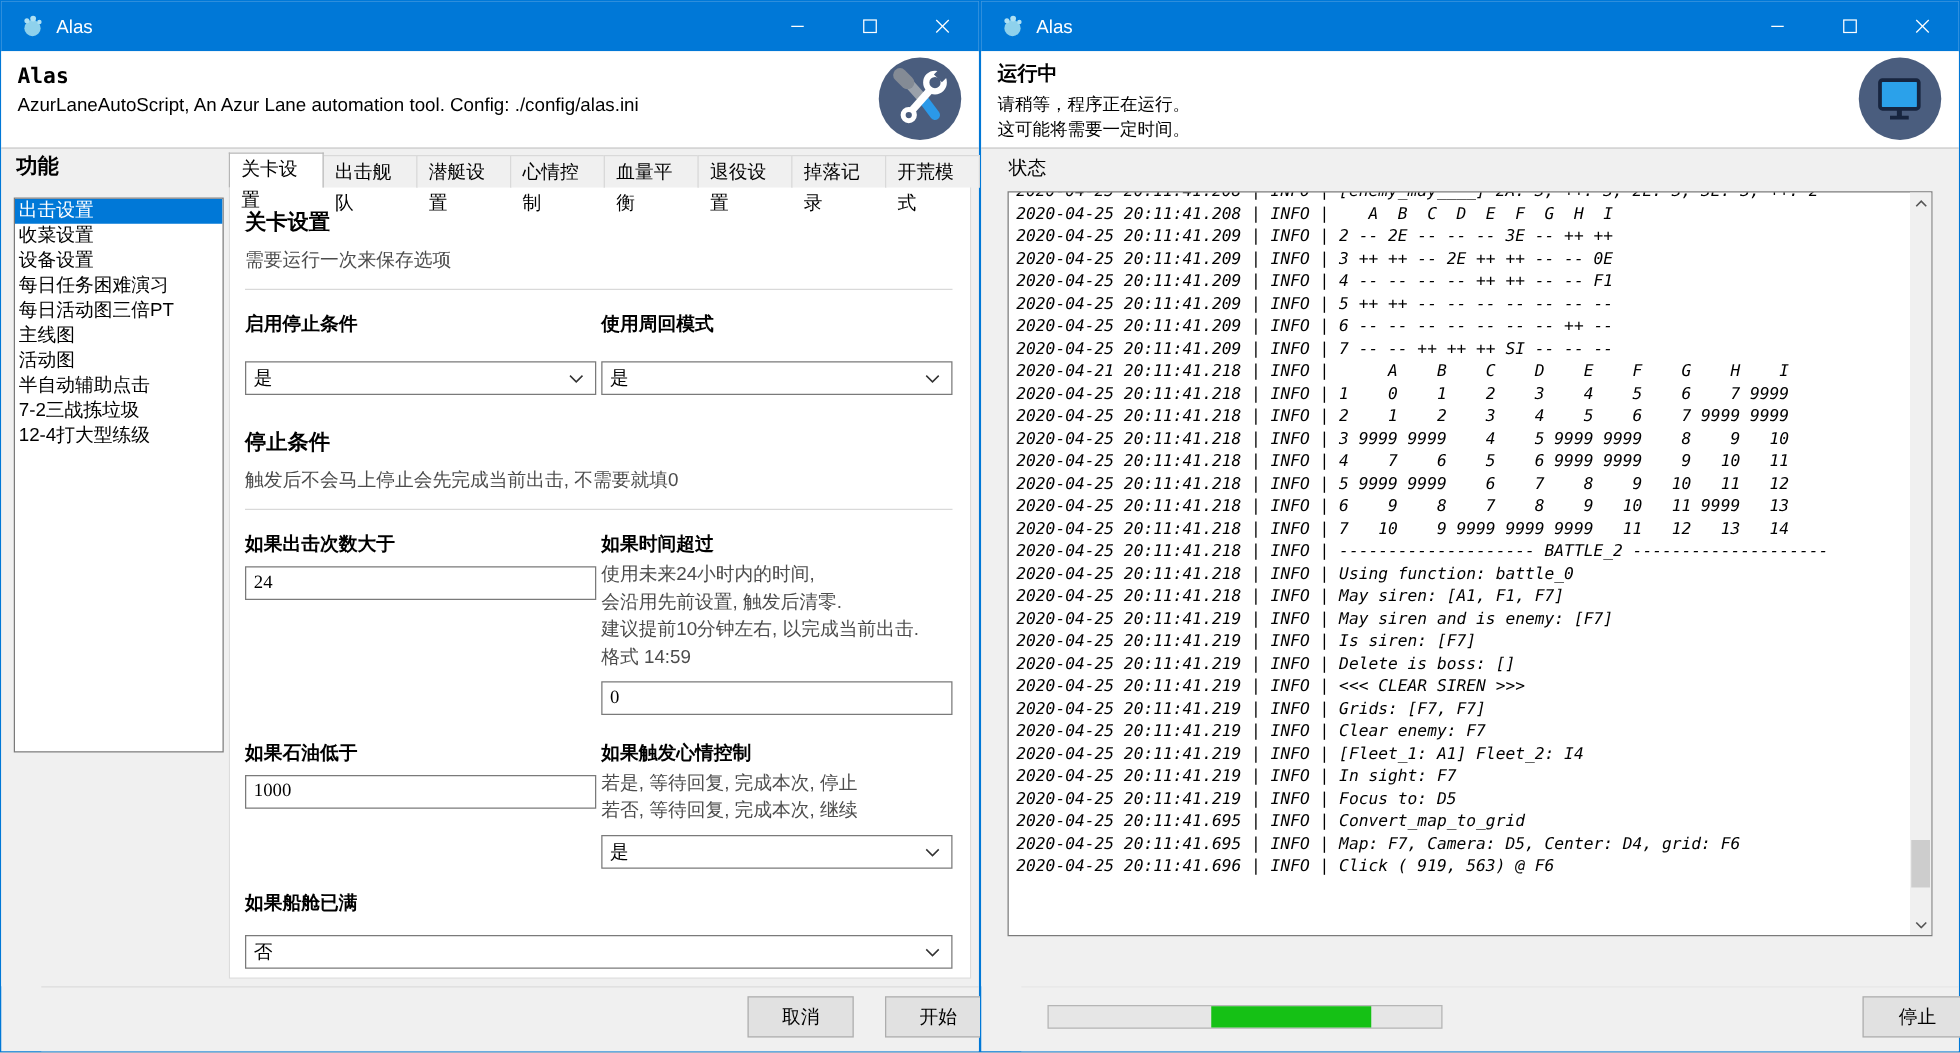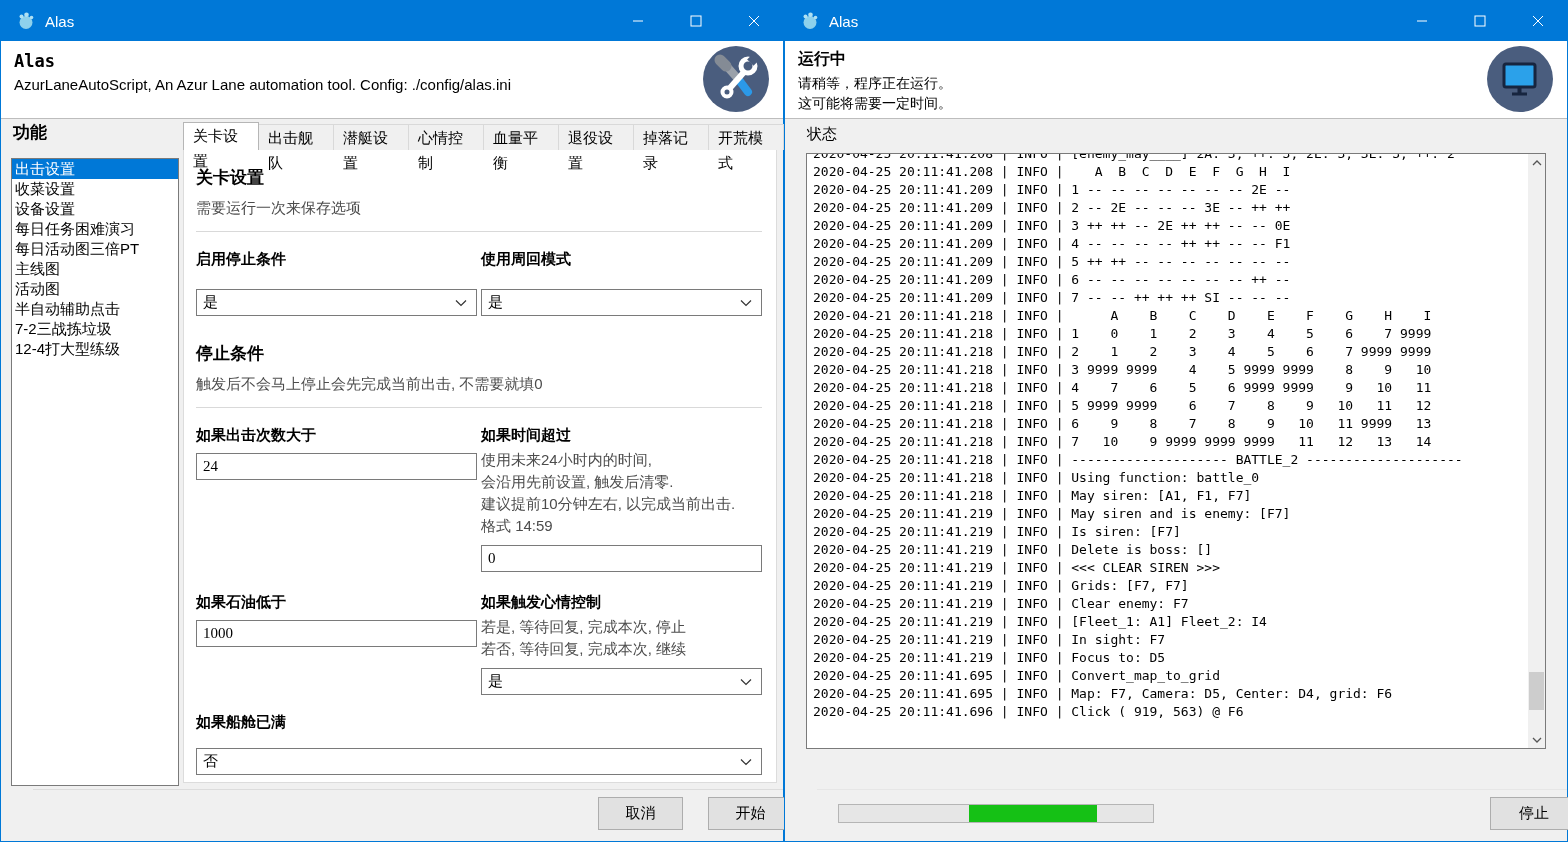--- a/index.html
+++ b/index.html
@@ -21,21 +21,21 @@
           border-bottom:1px solid #bdbdbd;box-sizing:border-box;padding:8px 14px 0 13px;}
   .app-title{font-family:"DejaVu Sans Mono","Liberation Mono",monospace;font-size:17px;font-weight:bold;margin:2px 0 5px;}
   .app-sub{font-size:15px;}
   .run-title{font-size:16px;font-weight:bold;margin:0 0 3px;}
   .run-line{font-size:14px;line-height:20px;}
   .header-circle{position:absolute;right:13px;top:4px;}
 
   
   .body-left{position:absolute;top:118px;left:0;right:0;bottom:52px;background:#f0f0f0;}
   .sb-title{position:absolute;left:12px;top:2px;font-size:17px;font-weight:bold;}
-  .listbox{position:absolute;left:10px;top:39px;width:168px;height:628px;background:#fff;
+  .listbox{position:absolute;left:10px;top:39px;width:168px;height:444px;background:#fff;
            border:1px solid #7a7a7a;box-sizing:border-box;overflow:hidden;}
   .sb-item{height:20px;line-height:20px;font-size:15px;padding-left:3px;white-space:nowrap;}
   .sb-item.selected{background:#0078d7;color:#fff;}
 
   .tab-bar{position:absolute;left:182px;top:3px;display:flex;align-items:flex-end;z-index:2;}
   .tab{font-size:15px;height:25px;line-height:25px;padding:0 9px;background:#f0f0f0;
        border:1px solid #d9d9d9;border-bottom:none;margin-right:-1px;position:relative;}
   .tab.active{background:#fff;border-color:#b6b6b6;height:27px;z-index:3;}
 
   .tab-pane{position:absolute;left:182px;top:28px;right:6px;bottom:6px;background:#fff;
@@ -65,21 +65,21 @@
        display:flex;align-items:center;justify-content:center;box-sizing:border-box;}
   #btn-cancel{left:565px;top:7px;width:85px;height:33px;}
   #btn-start{left:675px;top:7px;width:85px;height:33px;}
   #btn-stop{left:673px;top:7px;width:88px;height:33px;}
 
   
   .body-right{position:absolute;top:118px;left:0;right:0;bottom:52px;background:#f0f0f0;}
   .status-label{position:absolute;left:22px;top:6px;font-size:15px;}
   .logbox{position:absolute;left:21px;top:34px;width:740px;height:596px;background:#fff;
           border:1px solid #7a7a7a;box-sizing:border-box;}
-  .log-lines{position:absolute;left:0;top:0;right:17px;bottom:0;overflow:hidden;padding:3px 0 0 6px;}
+  .log-lines{position:absolute;left:0;top:0;right:17px;bottom:0;overflow:hidden;padding:3px 0 0 6px;font-style:italic;}
   .log-line{font-family:"DejaVu Sans Mono","Liberation Mono",monospace;font-size:13px;
             line-height:18px;white-space:pre;}
   .log-line.clipped{margin-top:-12px;}
   .scrollbar{position:absolute;right:0;top:0;bottom:0;width:17px;background:#f0f0f0;}
   .sb-arrow{position:absolute;left:0;width:17px;height:17px;display:flex;align-items:center;justify-content:center;}
   .sb-arrow.up{top:0;} .sb-arrow.down{bottom:0;}
   .sb-thumb{position:absolute;left:1px;width:15px;top:518px;height:38px;background:#cdcdcd;}
 
   .progress{position:absolute;left:21px;top:686px;width:316px;height:19px;background:#e6e6e6;
             border:1px solid #b5b5b5;box-sizing:border-box;}
@@ -291,21 +291,20 @@
       </svg>
     </span>
   </div>
 
   <div class="body-right">
     <div class="status-label">状态</div>
     <div class="logbox">
       <div class="log-lines">
           <div class="log-line clipped">2020-04-25 20:11:41.208 | INFO | [enemy_may____] 2A: 3, ++: 3, 2E: 3, 3E: 3, ++: 2</div>
           <div class="log-line">2020-04-25 20:11:41.208 | INFO |    A  B  C  D  E  F  G  H  I</div>
-          <div class="log-line">2020-04-25 20:11:41.209 | INFO | 1 -- -- -- -- -- -- -- 2E --</div>
           <div class="log-line">2020-04-25 20:11:41.209 | INFO | 2 -- 2E -- -- -- 3E -- ++ ++</div>
           <div class="log-line">2020-04-25 20:11:41.209 | INFO | 3 ++ ++ -- 2E ++ ++ -- -- 0E</div>
           <div class="log-line">2020-04-25 20:11:41.209 | INFO | 4 -- -- -- -- ++ ++ -- -- F1</div>
           <div class="log-line">2020-04-25 20:11:41.209 | INFO | 5 ++ ++ -- -- -- -- -- -- --</div>
           <div class="log-line">2020-04-25 20:11:41.209 | INFO | 6 -- -- -- -- -- -- -- ++ --</div>
           <div class="log-line">2020-04-25 20:11:41.209 | INFO | 7 -- -- ++ ++ ++ SI -- -- --</div>
           <div class="log-line">2020-04-21 20:11:41.218 | INFO |      A    B    C    D    E    F    G    H    I</div>
           <div class="log-line">2020-04-25 20:11:41.218 | INFO | 1    0    1    2    3    4    5    6    7 9999</div>
           <div class="log-line">2020-04-25 20:11:41.218 | INFO | 2    1    2    3    4    5    6    7 9999 9999</div>
           <div class="log-line">2020-04-25 20:11:41.218 | INFO | 3 9999 9999    4    5 9999 9999    8    9   10</div>

